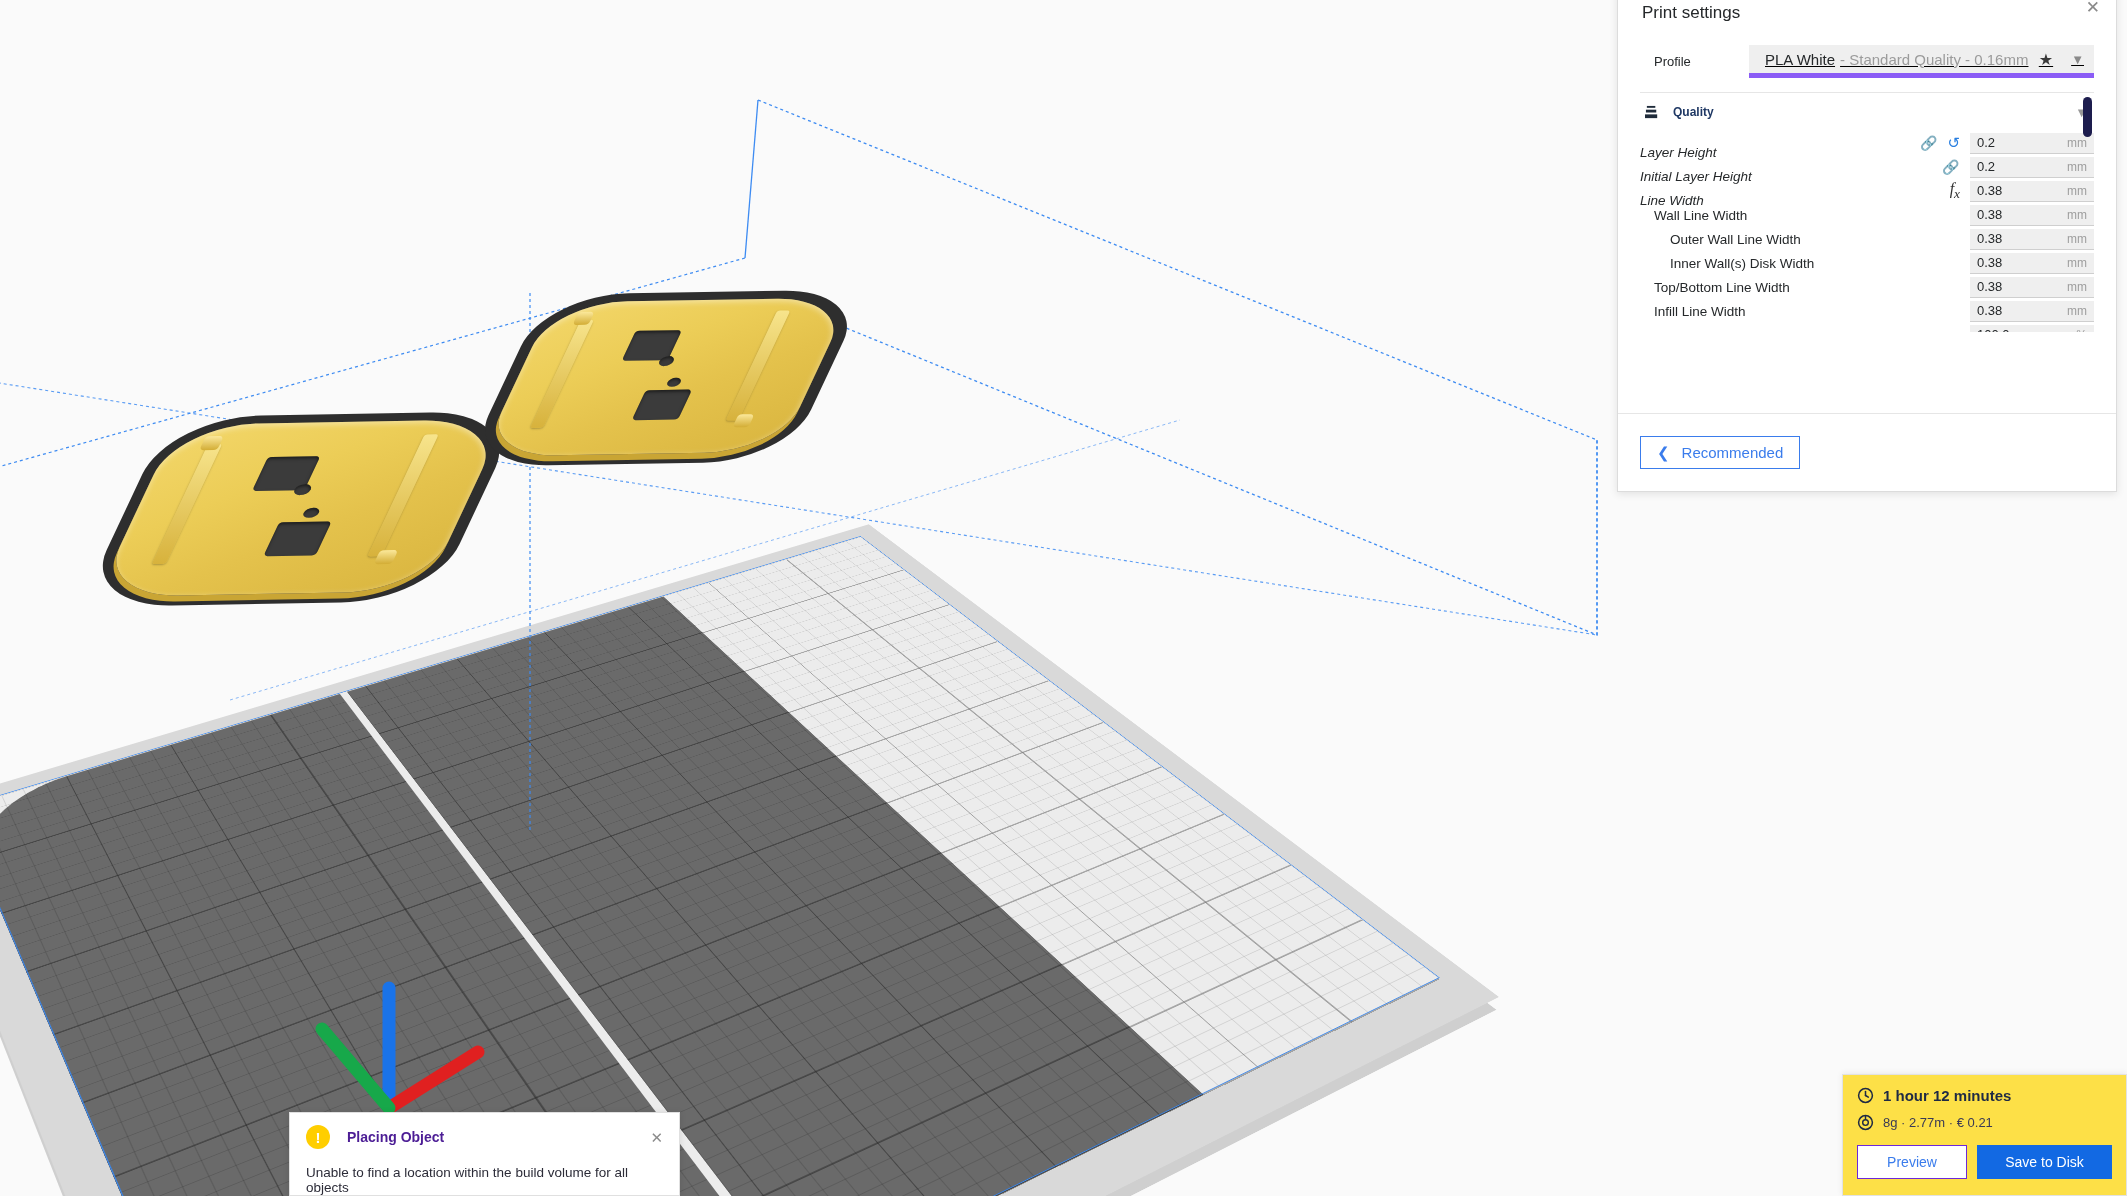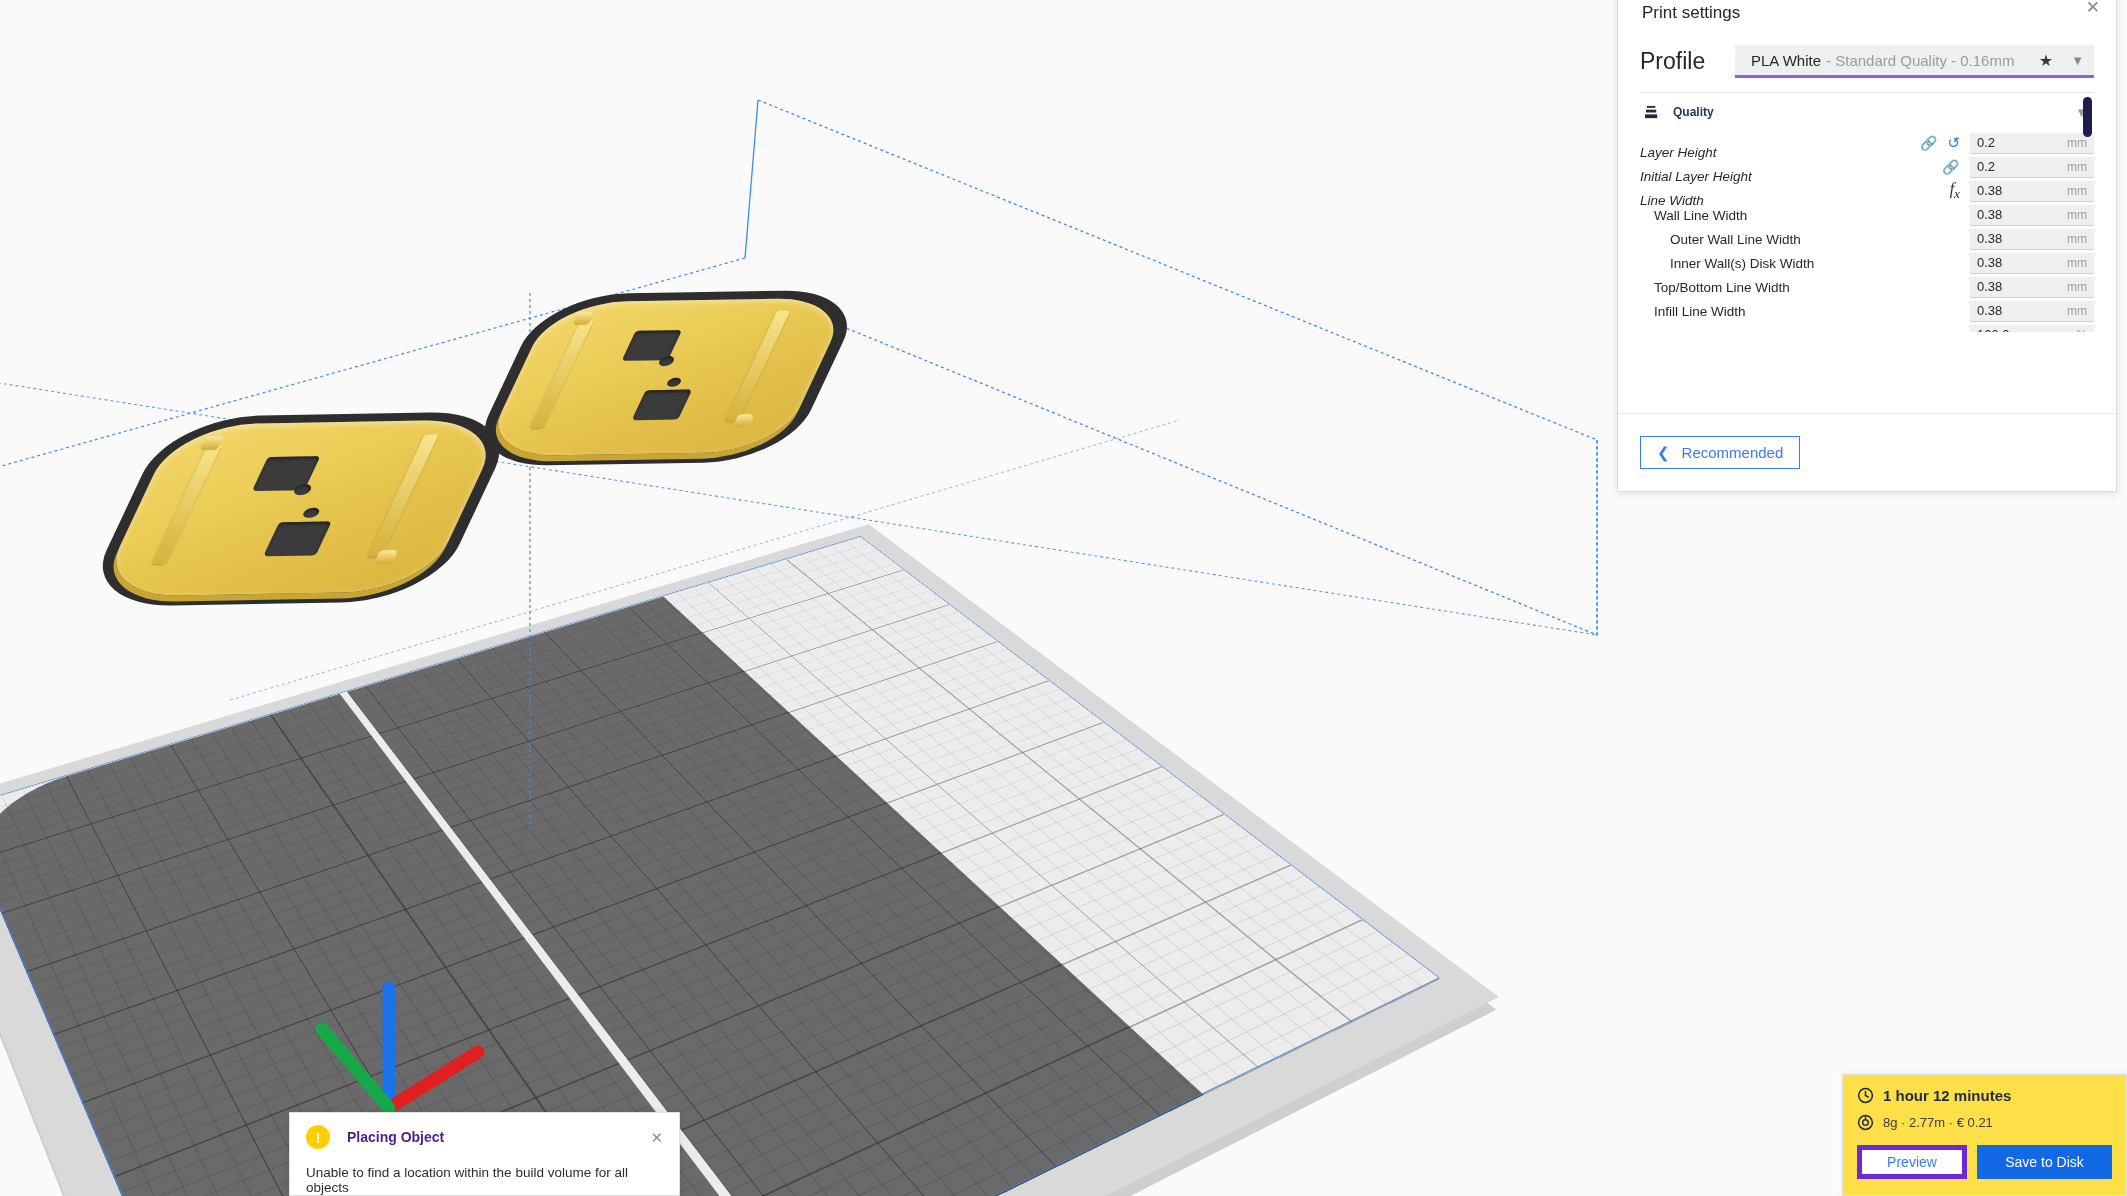--- a/index.html
+++ b/index.html
@@ -102,26 +102,26 @@
     font-size: 17px; color: #25282a; font-weight: 400;
     padding: 14px 0 0 24px;
   }
   .ps-close {
     position: absolute; right: 16px; top: 10px;
     font-size: 17px; color: #8a8a8a; cursor: pointer; line-height: 1;
   }
   .ps-inner { padding: 0 22px; }
 
   .profile-row { display: flex; align-items: center; margin-top: 22px; }
-  .profile-label { font-size: 23px; color: #25282a; width: 95px; }
+  .profile-label { font-size: 13px; color: #25282a; width: 95px; margin-left: 14px; }
   .profile-select {
     flex: 1; height: 33px; background: #efefef;
-    border-bottom: 3px solid #8b5cf6;
+    border-bottom: 5px solid #8b5cf6;
     display: flex; align-items: center; padding: 0 10px 0 16px;
-    font-size: 15px; cursor: pointer;
+    font-size: 15px; cursor: pointer; text-decoration: underline;
   }
   .profile-main { color: #25282a; }
   .profile-sub { color: #9b9b9b; margin-left: 5px; }
   .profile-star { margin-left: auto; color:#3a3a3a; font-size: 16px; }
   .profile-chev { margin-left: 18px; color:#8a8a8a; font-size: 13px; }
 
   .search-row { display:flex; align-items:center; margin-top: 19px; }
   .search-box {
     flex: 1; height: 30px; background:#efefef; border-bottom:1px solid #c8c8c8;
     display:flex; align-items:center; padding-left: 12px;
@@ -178,21 +178,21 @@
   #job-card {
     position:absolute; right: 0px; bottom: 0px; width: 285px; height: 122px;
     background:#fde047; border:1px solid #e2e2e2; box-shadow: 0 -1px 6px rgba(0,0,0,.07);
     padding: 12px 14px;
   }
   .job-line { display:flex; align-items:center; gap:9px; }
   .job-time { font-size:15px; font-weight:bold; color:#1f2a44; }
   .job-mat { font-size:13px; color:#3a3a55; }
   .job-buttons { display:flex; gap:10px; margin-top: 14px; }
   .btn-preview {
-    width: 110px; height: 34px; border:5px solid #6d28d9; background:#fff;
+    width: 110px; height: 34px; border:1px solid #6d28d9; background:#fff;
     color:#3a7cec; font-size:14px; display:flex; align-items:center; justify-content:center;
     cursor:pointer;
   }
   .btn-save {
     flex:1; height: 34px; background:#1269e3; color:#fff; font-size:14px;
     display:flex; align-items:center; justify-content:center; cursor:pointer;
   }
 
   
   #toast {

